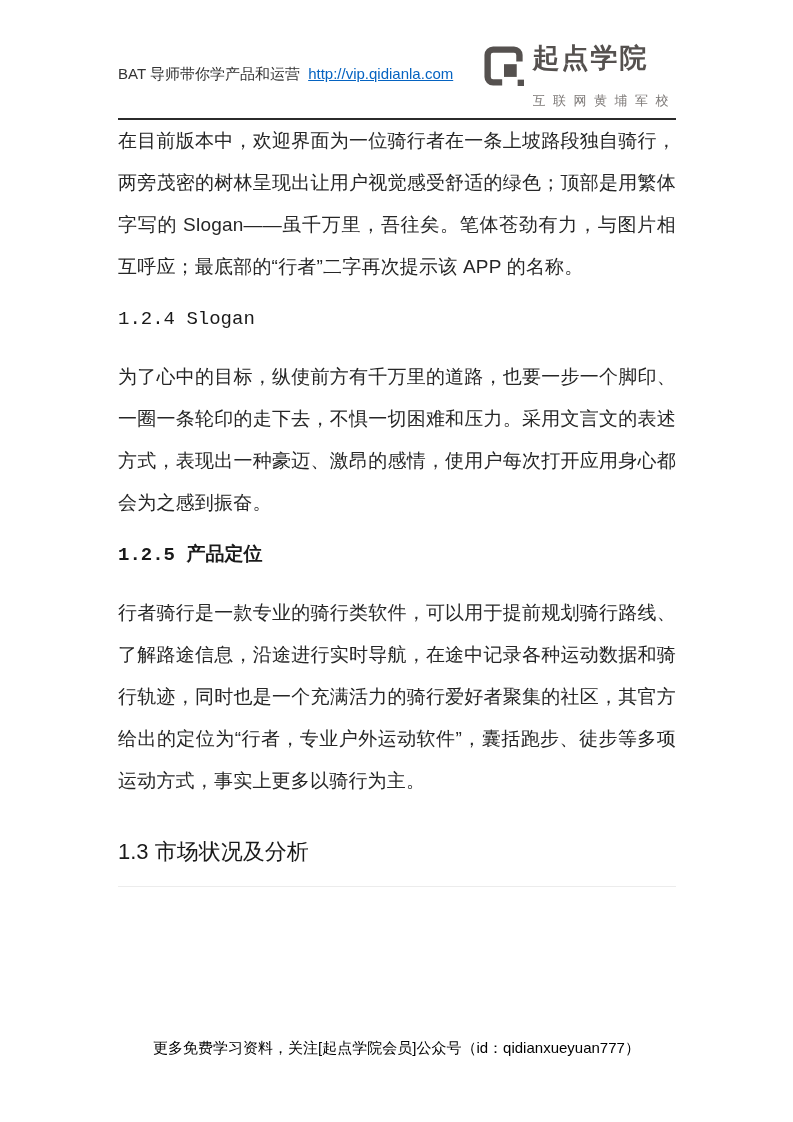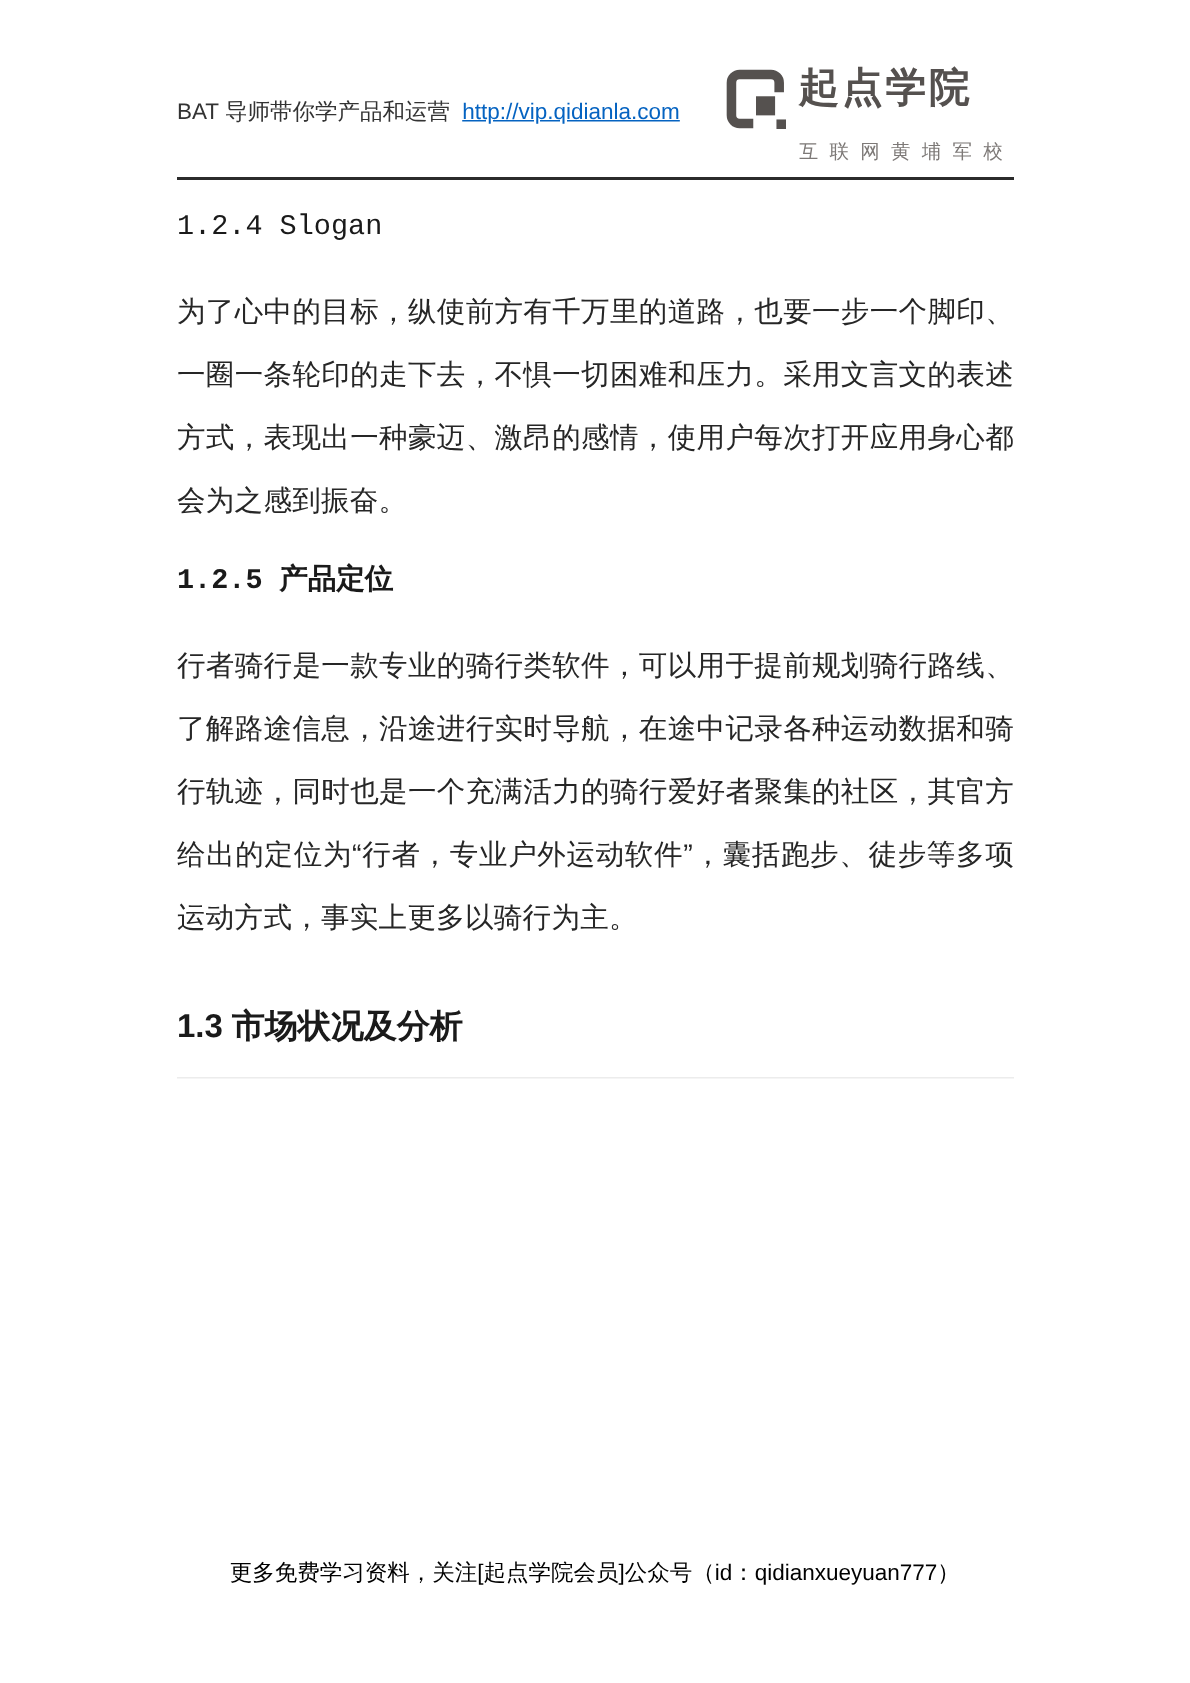--- a/index.html
+++ b/index.html
@@ -79,21 +79,21 @@
     line-height: 30px;
     margin-top: 16px;
     color: #1a1a1a;
     font-family: Liberation Mono, monospace;
   }
   .h-regular { font-weight: 400; }
   .h-semibold { font-weight: 700; }
   .h-chapter {
     font-size: 22px;
     line-height: 32px;
-    font-weight: 700;
+    font-weight: 400;
     color: #1a1a1a;
     margin-top: 34px;
     padding-bottom: 18px;
     border-bottom: 1px solid #ececec;
   }
 
   
   .footer {
     position: absolute;
     left: 0;
@@ -124,20 +124,21 @@
         </svg>
       </span>
       <span class="logo-text">
         <span class="logo-name">起点学院</span>
         <span class="logo-sub">互联网黄埔军校</span>
       </span>
     </div>
   </div>
 
   <main>
+    <p>在目前版本中，欢迎界面为一位骑行者在一条上坡路段独自骑行，两旁茂密的树林呈现出让用户视觉感受舒适的绿色；顶部是用繁体字写的 Slogan——虽千万里，吾往矣。笔体苍劲有力，与图片相互呼应；最底部的“行者”二字再次提示该 APP 的名称。</p>
 
     <h3 class="h-section h-regular">1.2.4 Slogan</h3>
 
 
     <p>为了心中的目标，纵使前方有千万里的道路，也要一步一个脚印、一圈一条轮印的走下去，不惧一切困难和压力。采用文言文的表述方式，表现出一种豪迈、激昂的感情，使用户每次打开应用身心都会为之感到振奋。</p>
 
     <h3 class="h-section h-semibold">1.2.5 产品定位</h3>
 
     <p>行者骑行是一款专业的骑行类软件，可以用于提前规划骑行路线、了解路途信息，沿途进行实时导航，在途中记录各种运动数据和骑行轨迹，同时也是一个充满活力的骑行爱好者聚集的社区，其官方给出的定位为“行者，专业户外运动软件”，囊括跑步、徒步等多项运动方式，事实上更多以骑行为主。</p>
 

